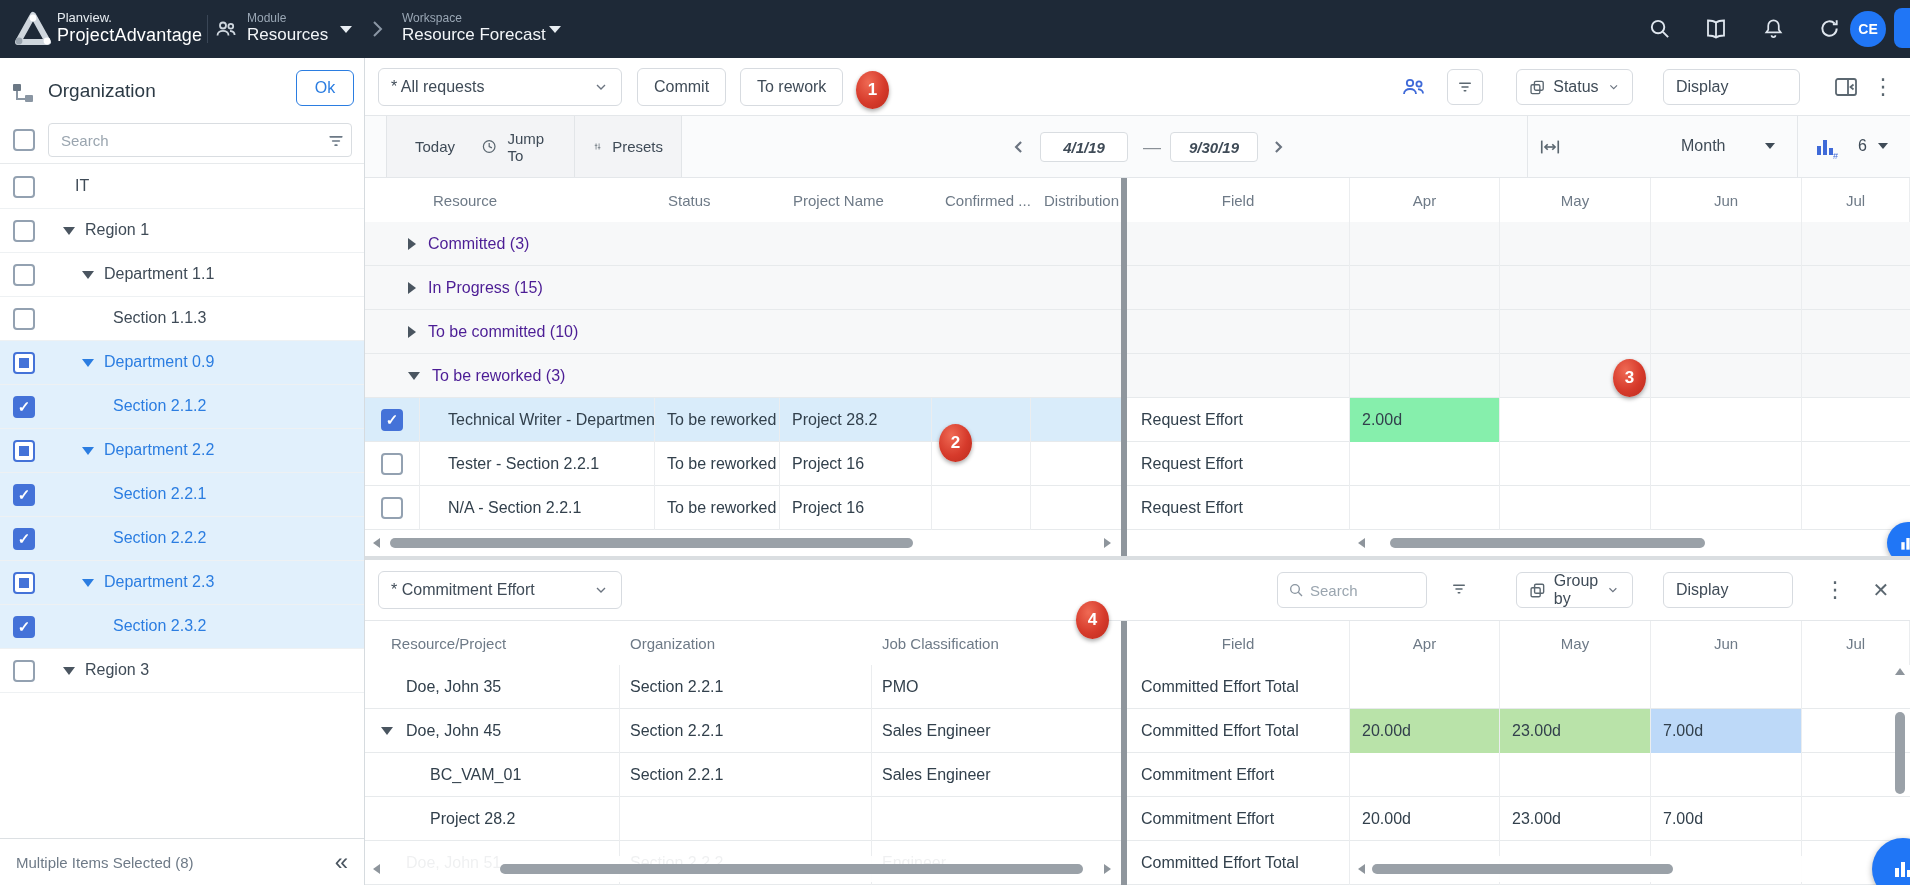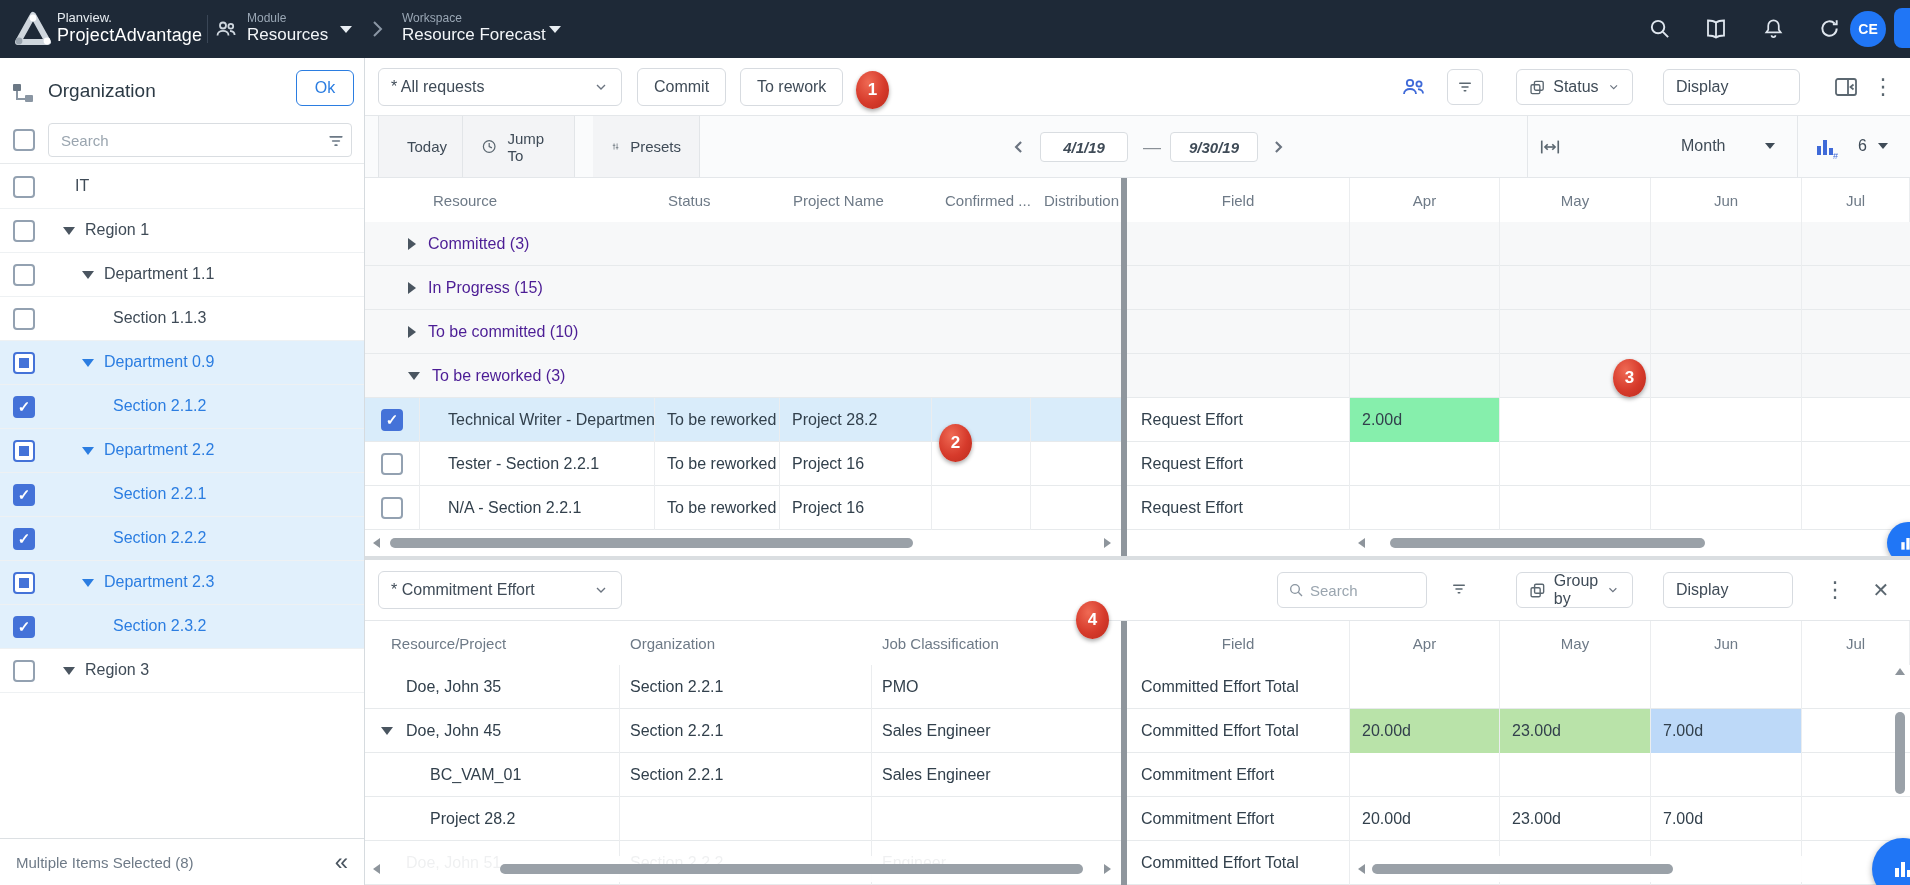--- a/index.html
+++ b/index.html
@@ -63,21 +63,21 @@
          display:flex; align-items:center; justify-content:center; font-size:16px; color:#3f4b57; padding:0 16px; }
   .btn-sm { height:36px; }
   .iconbtn { position:absolute; width:36px; height:36px; border:1px solid #d7dbe0; border-radius:6px; background:#fff;
              display:flex; align-items:center; justify-content:center; }
   .plainicon { position:absolute; display:flex; align-items:center; justify-content:center; }
   .kebab { font-size:22px; color:#5b6770; letter-spacing:0; }
   .closex { font-size:20px; color:#5b6770; }
 
   .seg { position:absolute; top:0; height:61px; background:#f3f4f6; border-right:1px solid #e2e5e8;
          display:flex; align-items:center; gap:10px; padding:0 18px; font-size:15px; color:#3f4b57; }
-  .seg.first { border-left:1px solid #e2e5e8; }
+  .seg.first { border-left:1px solid #e2e5e8;margin-left:8px; }
   .datebox { position:absolute; top:16px; width:88px; height:30px; border:1px solid #d9dde1; border-radius:4px; background:#fff;
              font-style:italic; font-size:15px; color:#3f4b57; text-align:center; font-family:"Liberation Sans",sans-serif; outline:none;font-weight:bold; }
   .dash { position:absolute; top:21px; font-size:18px; color:#8a9097; }
   .intlabel { font-size:15px; color:#6e7a87;margin-top:44px; }
   .intvalue { font-size:16px; color:#3f4b57; }
   .tri-down-s { width:0; height:0; border-left:5px solid transparent; border-right:5px solid transparent; border-top:6px solid #3f4b57; }
   .vdiv { position:absolute; top:0; width:1px; height:61px; background:#e4e7ea; }
 
   .search-box { position:absolute; height:36px; border:1px solid #d7dbe0; border-radius:6px; background:#fff;
                 display:flex; align-items:center; padding:0 10px; gap:6px; }
@@ -343,21 +343,21 @@
         </svg>
       <span>Today</span>
     </div>
     <div class="seg" style="left:98px;width:112px;">
       <svg width="19" height="19" viewBox="0 0 24 24" fill="none" stroke="#5b6770" stroke-width="1.8">
           <circle cx="12" cy="12" r="8.5"></circle>
           <polyline points="12 7 12 12 16 14"></polyline>
         </svg>
       <span>Jump To</span>
     </div>
-    <div class="seg" style="left:228px;width:107px;">
+    <div class="seg" style="left:210px;width:107px;">
       <svg width="19" height="19" viewBox="0 0 24 24" fill="none" stroke="#5b6770" stroke-width="1.8">
           <line x1="8" y1="4" x2="8" y2="20"></line>
           <line x1="4.5" y1="9" x2="11.5" y2="9"></line>
           <line x1="16" y1="4" x2="16" y2="20"></line>
           <line x1="12.5" y1="15" x2="19.5" y2="15"></line>
         </svg>
       <span>Presets</span>
     </div>
 
     <span class="plainicon" style="left:644px;top:19px;width:20px;height:24px;">

